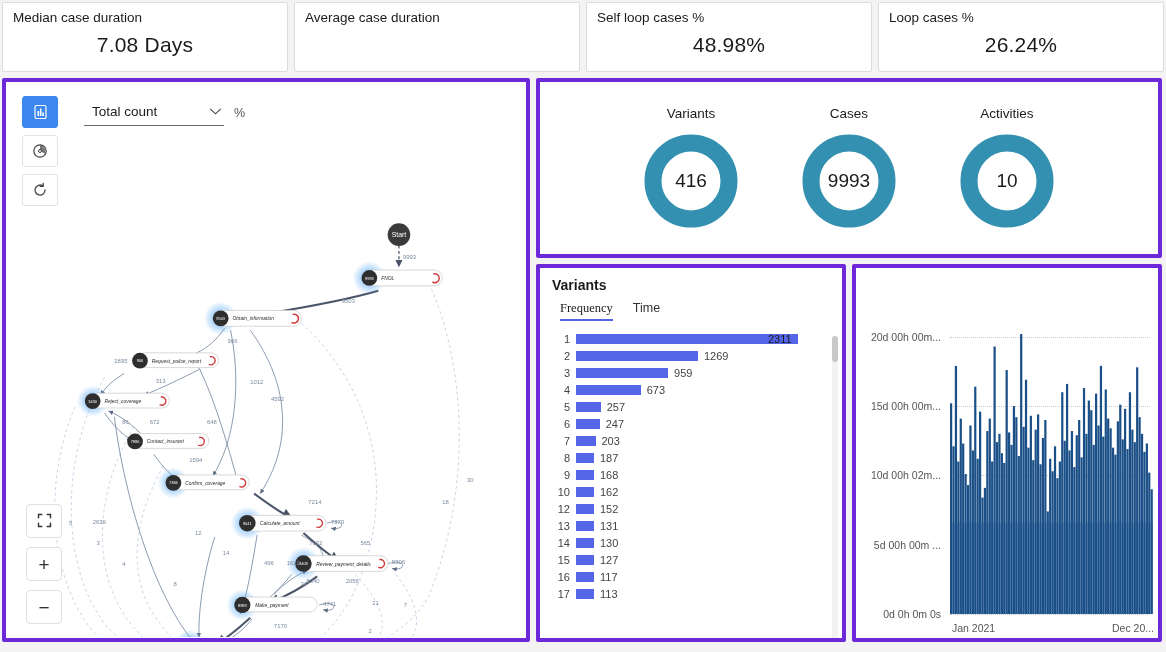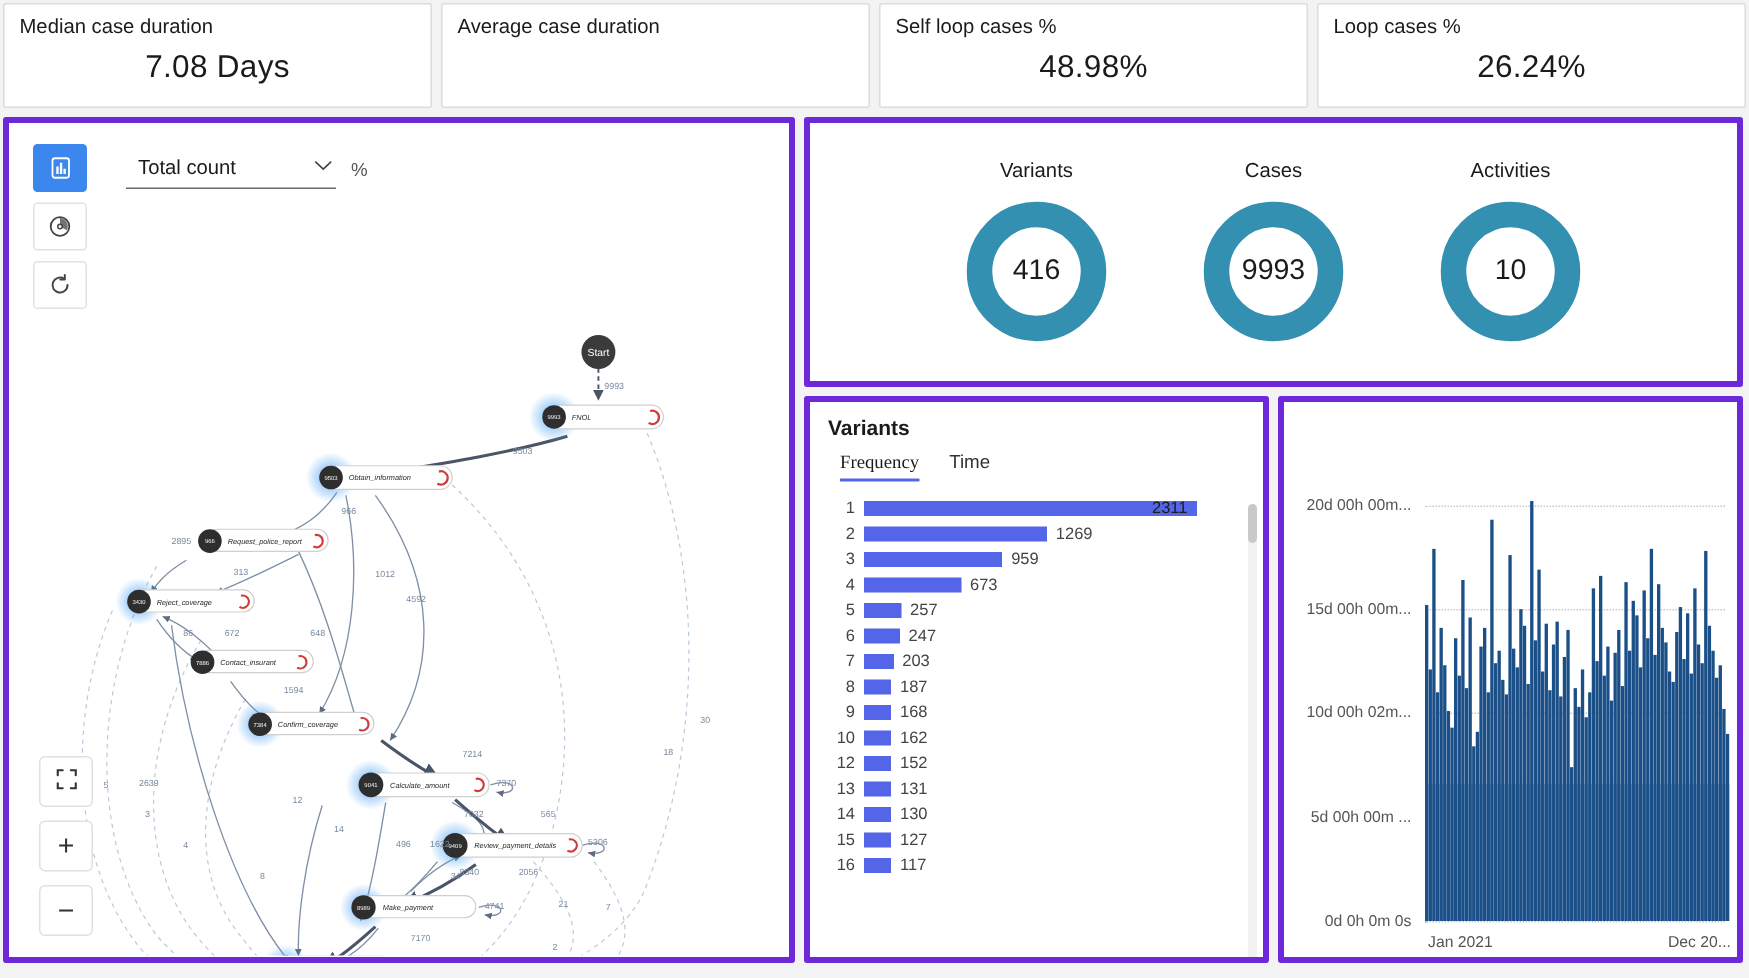--- a/index.html
+++ b/index.html
@@ -515,20 +515,25 @@
               </div>
               <div class="bar-row">
                 <div class="bar-idx">15</div>
                 <div class="bar-fill" style="width: 18px;"></div>
                 <div class="bar-val">127</div>
               </div>
               <div class="bar-row">
                 <div class="bar-idx">16</div>
                 <div class="bar-fill" style="width: 18px;"></div>
                 <div class="bar-val">117</div>
+              </div>
+              <div class="bar-row">
+                <div class="bar-idx">17</div>
+                <div class="bar-fill" style="width: 18px;"></div>
+                <div class="bar-val">113</div>
               </div>
             </div>
           <div class="vscroll">
             <div class="vscroll-thumb"></div>
           </div>
         </div>
 
         <div class="panel duration-panel">
           <div class="chart-area" id="duration-chart">
               <div class="gridline" style="top: 316px;"></div>

